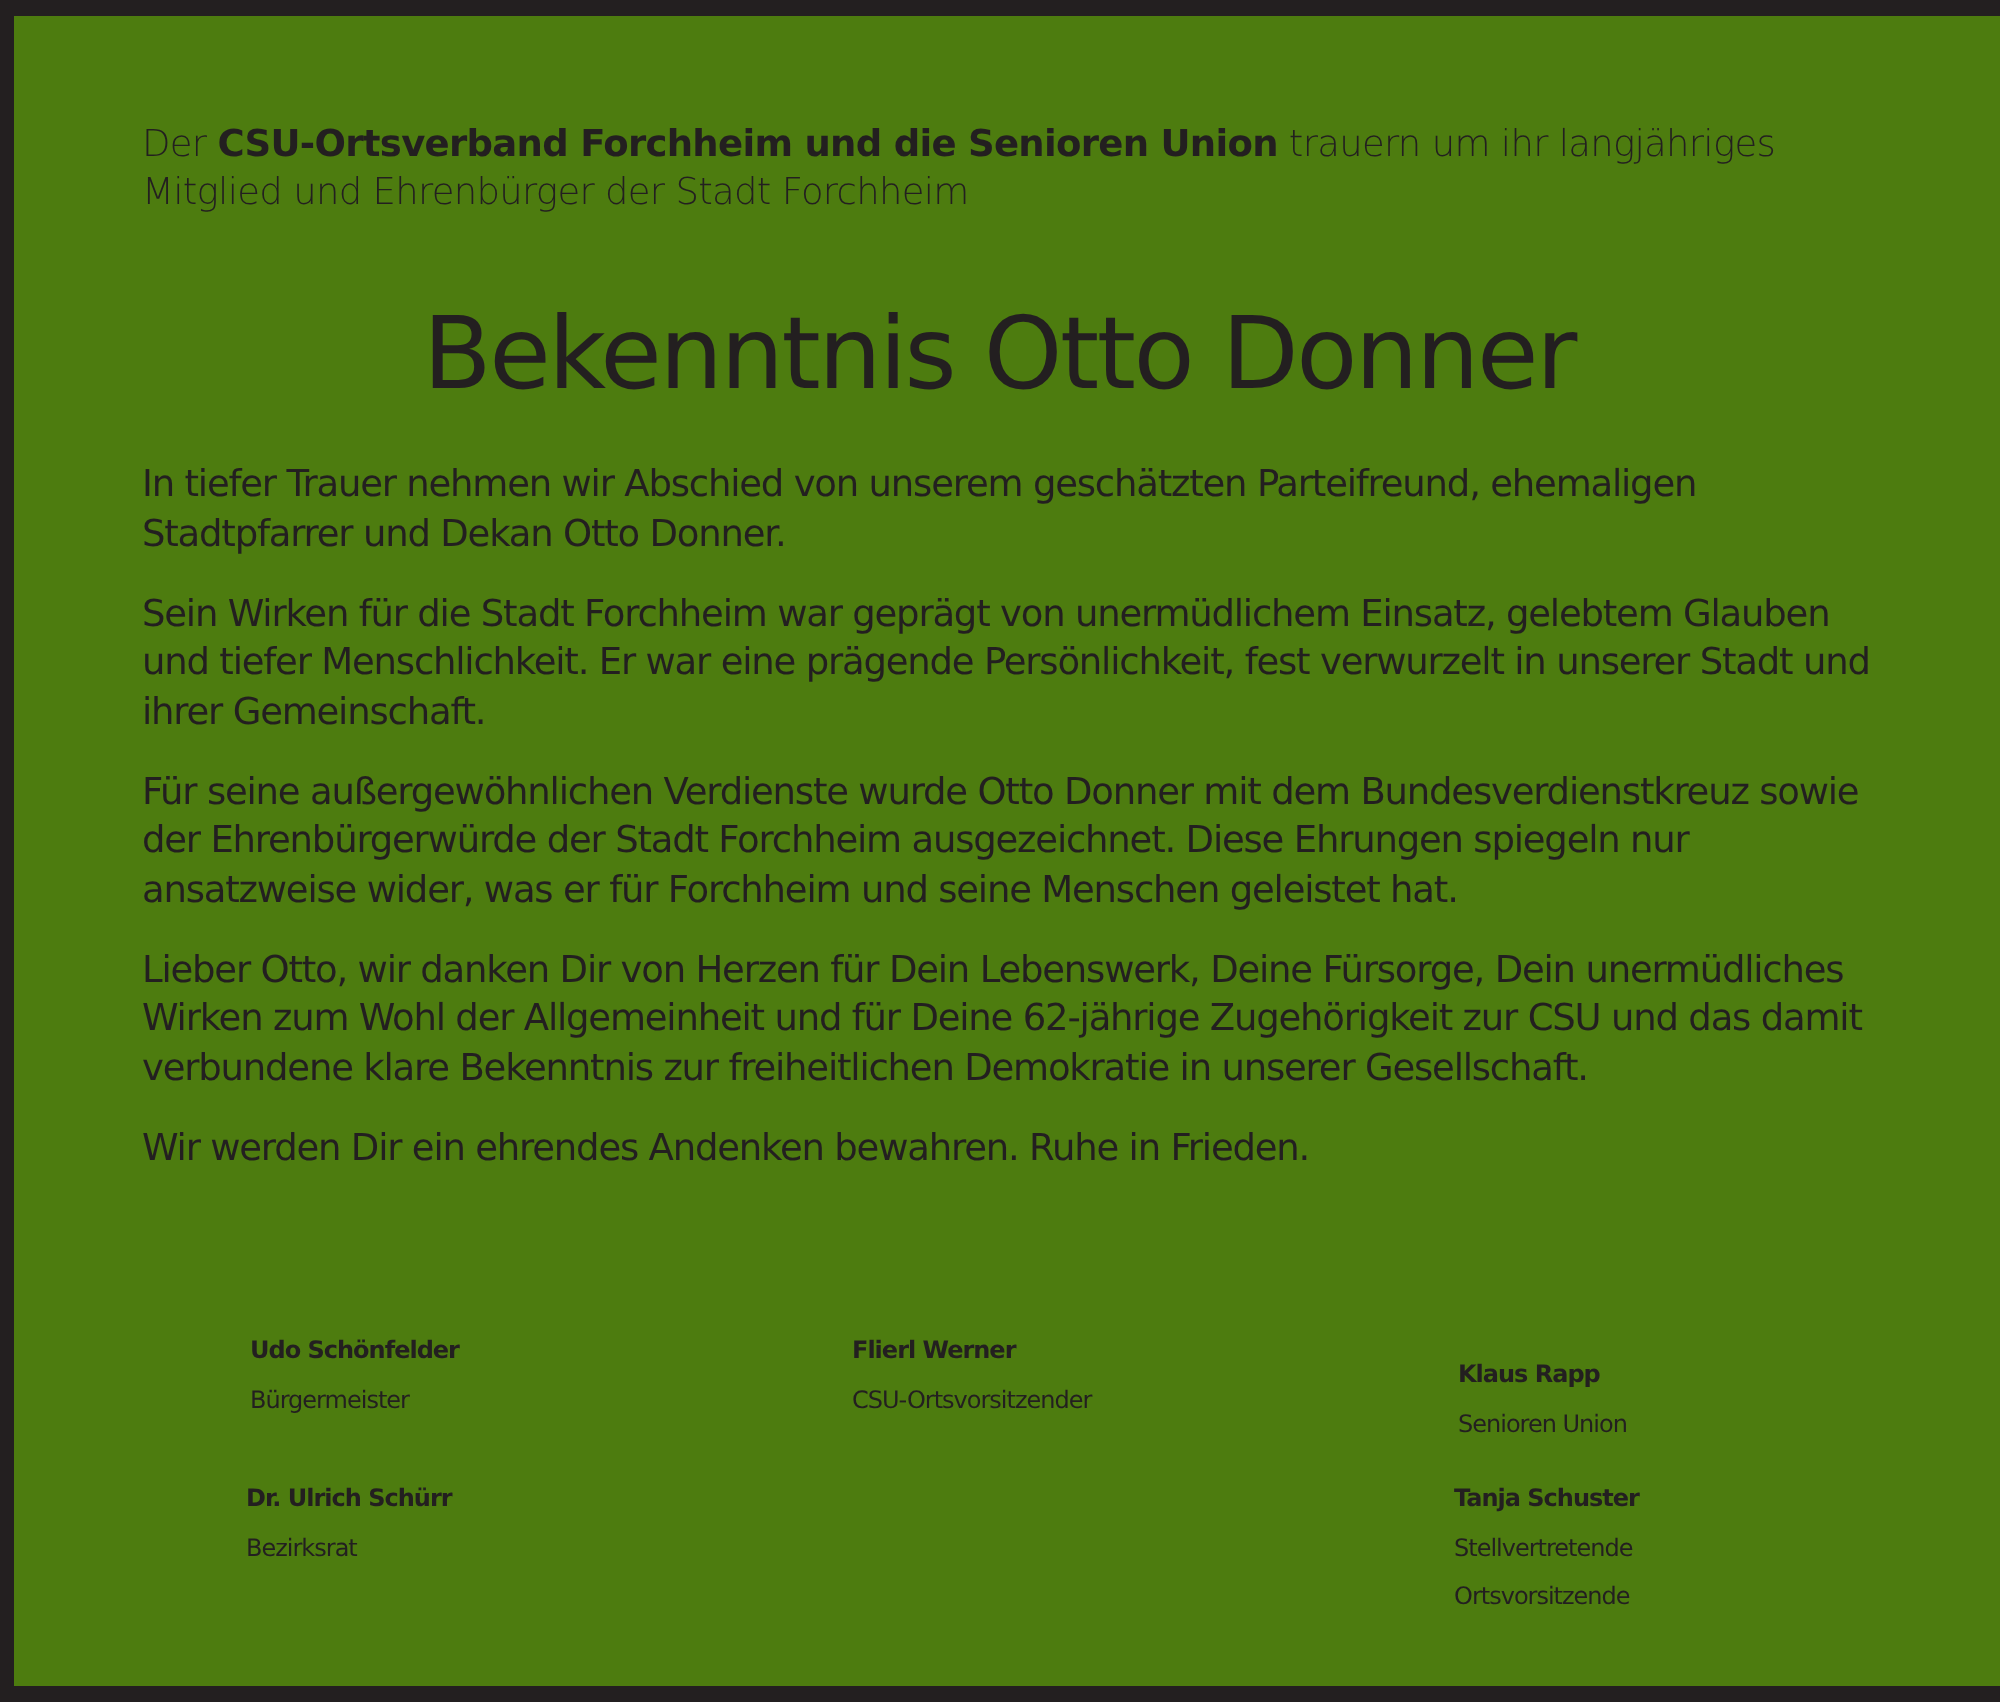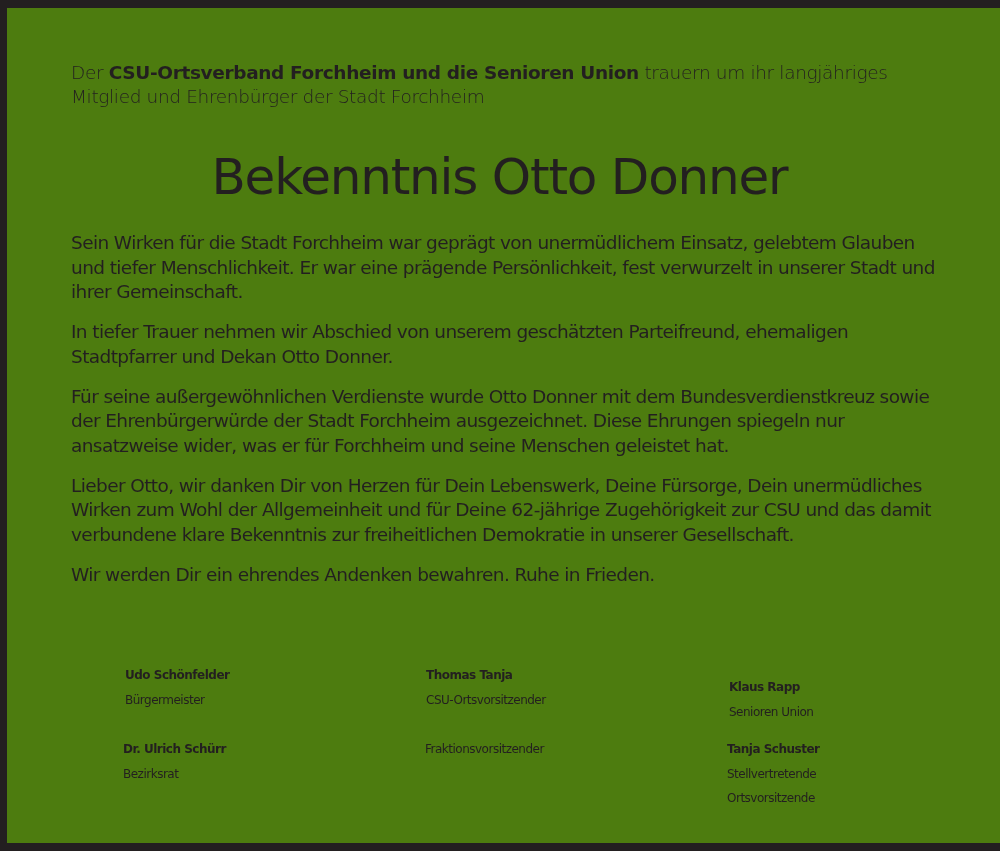--- a/index.html
+++ b/index.html
@@ -81,46 +81,45 @@
 
 <div class="card">
 
   <div class="intro">
     <span>Der </span><b>CSU-Ortsverband Forchheim und die Senioren Union</b><span> trauern um ihr langjähriges Mitglied und Ehrenbürger der Stadt Forchheim</span>
   </div>
 
   <h1 class="title">Bekenntnis Otto Donner</h1>
 
   <div class="body-text">
+    <p class="last-line-left">In tiefer Trauer nehmen wir Abschied von unserem geschätzten Parteifreund, ehemaligen Stadtpfarrer und Dekan Otto Donner.</p>
     <p class="last-line-left">Sein Wirken für die Stadt Forchheim war geprägt von unermüdlichem Einsatz, gelebtem Glauben und tiefer Menschlichkeit. Er war eine prägende Persönlichkeit, fest verwurzelt in unserer Stadt und ihrer Gemeinschaft.</p>
-    <p class="last-line-left">In tiefer Trauer nehmen wir Abschied von unserem geschätzten Parteifreund, ehemaligen Stadtpfarrer und Dekan Otto Donner.</p>
     <p class="last-line-left">Für seine außergewöhnlichen Verdienste wurde Otto Donner mit dem Bundesverdienstkreuz sowie der Ehrenbürgerwürde der Stadt Forchheim ausgezeichnet. Diese Ehrungen spiegeln nur ansatzweise wider, was er für Forchheim und seine Menschen geleistet hat.</p>
     <p class="last-line-left">Lieber Otto, wir danken Dir von Herzen für Dein Lebenswerk, Deine Fürsorge, Dein unermüdliches Wirken zum Wohl der Allgemeinheit und für Deine 62-jährige Zugehörigkeit zur CSU und das damit verbundene klare Bekenntnis zur freiheitlichen Demokratie in unserer Gesellschaft.</p>
     <p class="last-line-left">Wir werden Dir ein ehrendes Andenken bewahren. Ruhe in Frieden.</p>
   </div>
 
   <div class="sig-grid">
     <div class="sig" style="left:10px; top:0px;">
       <span class="name">Udo Schönfelder</span>
       <span class="role">Bürgermeister</span>
     </div>
     <div class="sig" style="left:311px; top:0px;">
-      <span class="name">Thomas Tanja</span>
+      <span class="name">Flierl Werner</span>
       <span class="role">CSU-Ortsvorsitzender</span>
     </div>
     <div class="sig" style="left:614px; top:12px;">
       <span class="name">Klaus Rapp</span>
       <span class="role">Senioren Union</span>
     </div>
     <div class="sig" style="left:8px; top:74px;">
       <span class="name">Dr. Ulrich Schürr</span>
       <span class="role">Bezirksrat</span>
     </div>
     <div class="sig" style="left:310px; top:74px;">
-      <span class="role">Fraktionsvorsitzender</span>
     </div>
     <div class="sig" style="left:612px; top:74px;">
       <span class="name">Tanja Schuster</span>
       <span class="role">Stellvertretende
 Ortsvorsitzende</span>
     </div>
   </div>
 
 </div>
 

